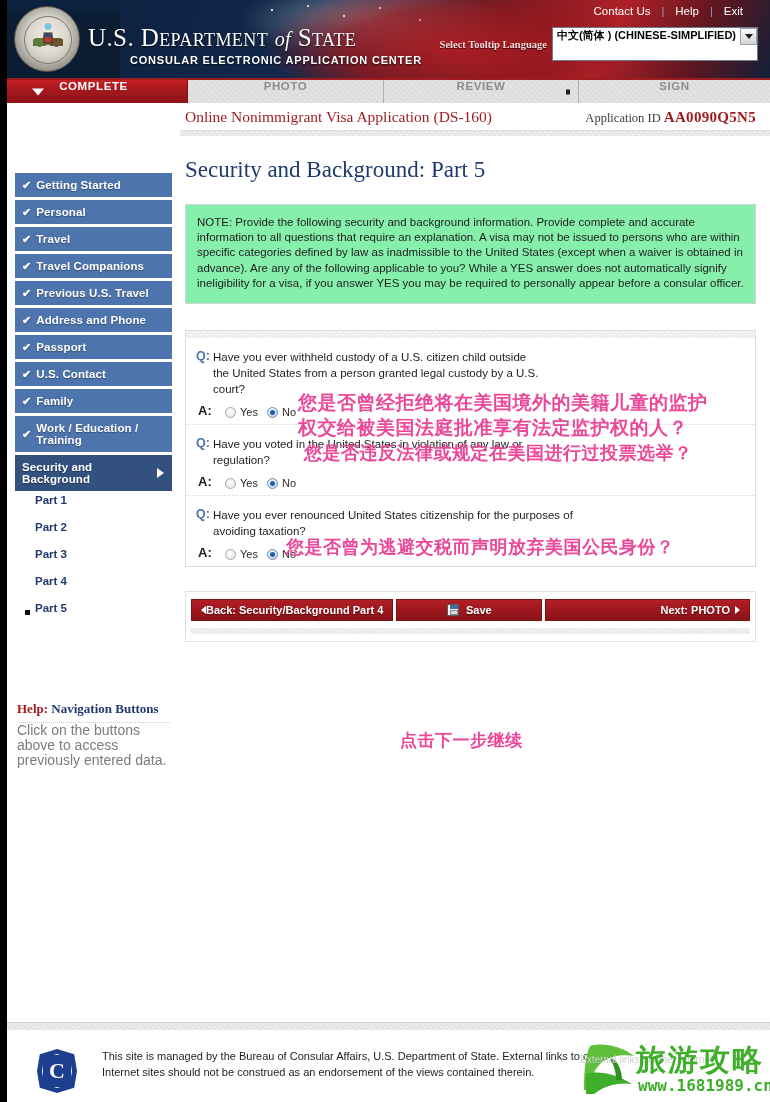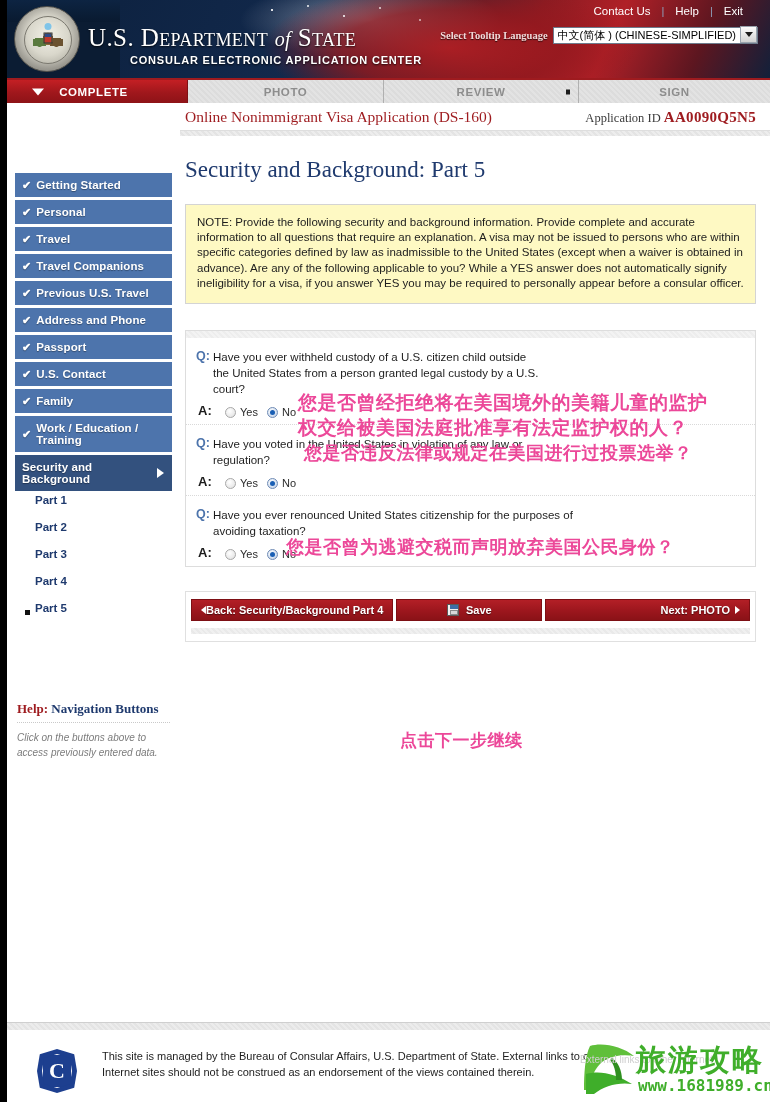--- a/index.html
+++ b/index.html
@@ -121,27 +121,28 @@
     display: flex; align-items: center; gap: 5px;
     z-index: 7;
   }
   .lang-label {
     color: #f3d9d9; font-size: 10.5px; font-weight: bold;
     font-family: "Liberation Serif", serif;
     text-shadow: 0 1px 1px rgba(0,0,0,.7);
     white-space: nowrap;
   }
   .lang-select {
-    display: flex; align-items: flex-end;
-    height: 17px;
+    display: flex; align-items: flex-start;
+    height: 34px;
     background: #ffffff;
     border: 1px solid #6d7b8c;
     font-size: 11px; color: #000;
     padding: 0 0 0 4px;
     white-space: nowrap;
+    font-weight: bold;
   }
   .lang-select .caret-box {
     width: 17px; height: 17px; margin-left: 4px;
     background: linear-gradient(180deg,#fcfcfc,#d2d2d2);
     border: 1px solid #9aa3ad;
     display:flex;align-items:center;justify-content:center;
   }
   .caret-dn {
     width: 0; height: 0;
     border-left: 4px solid transparent; border-right: 4px solid transparent;
@@ -151,21 +152,21 @@
   
   .tabbar {
     position: absolute; left: 0; top: 78px;
     width: 770px; height: 25px;
     background: linear-gradient(180deg,#e9e9e9,#c8c8c8);
     display: flex; align-items: stretch;
     border-top: 2px solid #9e1b1f;
   }
   .tab {
     position: relative;
-    display:flex;align-items:center;justify-content:center;
+    display:flex;align-items:flex-start;justify-content:center;
     font-size: 11.5px; font-weight: bold; letter-spacing: .6px;
     color: #8d8d8d;
     background: repeating-linear-gradient(45deg,#e3e3e3 0 2px,#dcdcdc 2px 4px);
     border-right: 1px solid #b0b0b0;
   }
   .tab.active {
     color: #ffffff;
     background: linear-gradient(180deg,#c41f24 0%, #a0171c 55%, #8d1317 100%);
     border-right: 1px solid #7d1115;
   }
@@ -234,22 +235,21 @@
   }
   .help-title {
     font-family: "Liberation Serif", serif;
     font-size: 13px; font-weight: bold;
     color: #1f3a6e;
     padding-bottom: 5px;
     border-bottom: 1px dotted #c9c9c9;
   }
   .help-title .hl { color: #9e1b1f; }
   .help-body {
-    margin-top: 7px;
-    font-size: 10px; color: #7c7c7c; line-height: 15px; font-style: italic;
+    font-size: 14px; color: #7c7c7c; line-height: 15px;
   }
 
   
   .main {
     position: absolute; left: 180px; top: 103px;
     width: 590px;
     background: #ffffff;
   }
   .appbar {
     display: flex; align-items: baseline; justify-content: space-between;
@@ -275,21 +275,21 @@
 
   .page-title {
     font-family: "Liberation Serif", serif;
     font-size: 23px; color: #1f3a6e;
     padding: 21px 0 0 5px;
   }
 
   .note-box {
     margin: 21px 14px 0 5px;
     border: 1px solid #d4d4d4;
-    background: #fef9c3;
+    background: #86efac;
     padding: 10px 11px 12px 11px;
   }
   .note-text {
     font-size: 11.5px; color: #1d1d1d; line-height: 15.2px;
   }
 
   .qa-panel {
     margin: 26px 14px 0 5px;
     border: 1px solid #dddddd;
     background: #ffffff;

